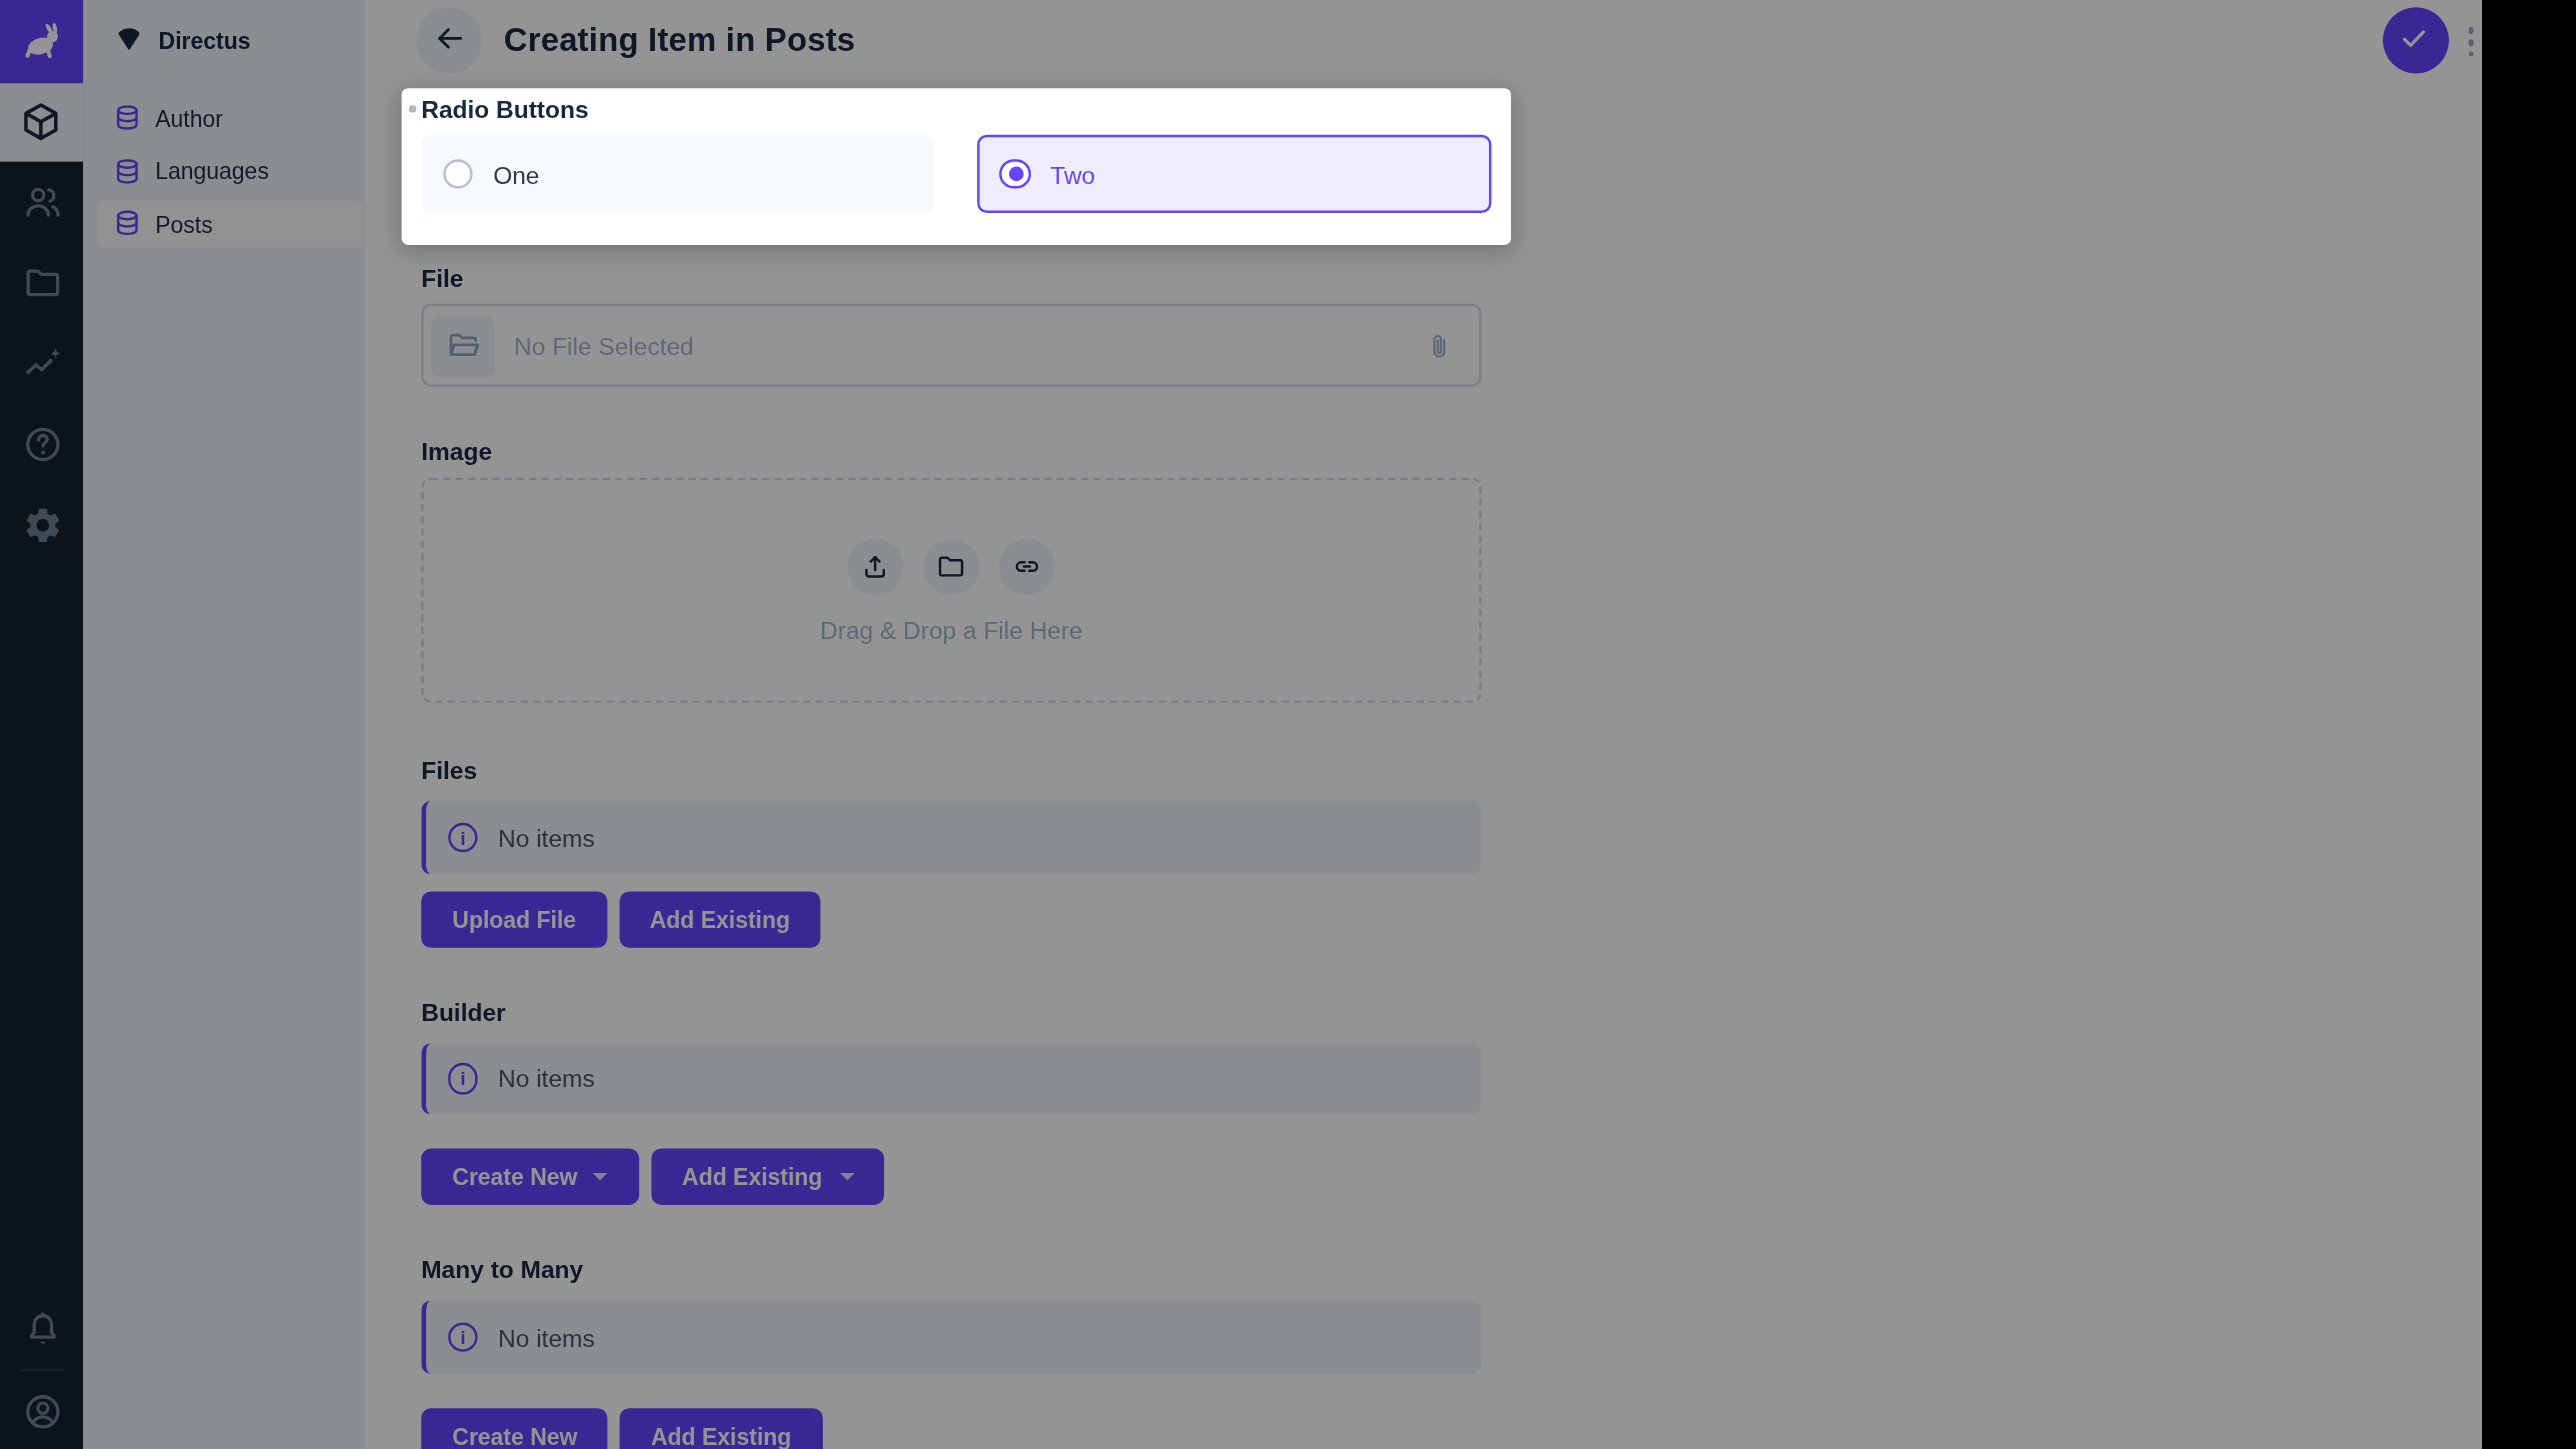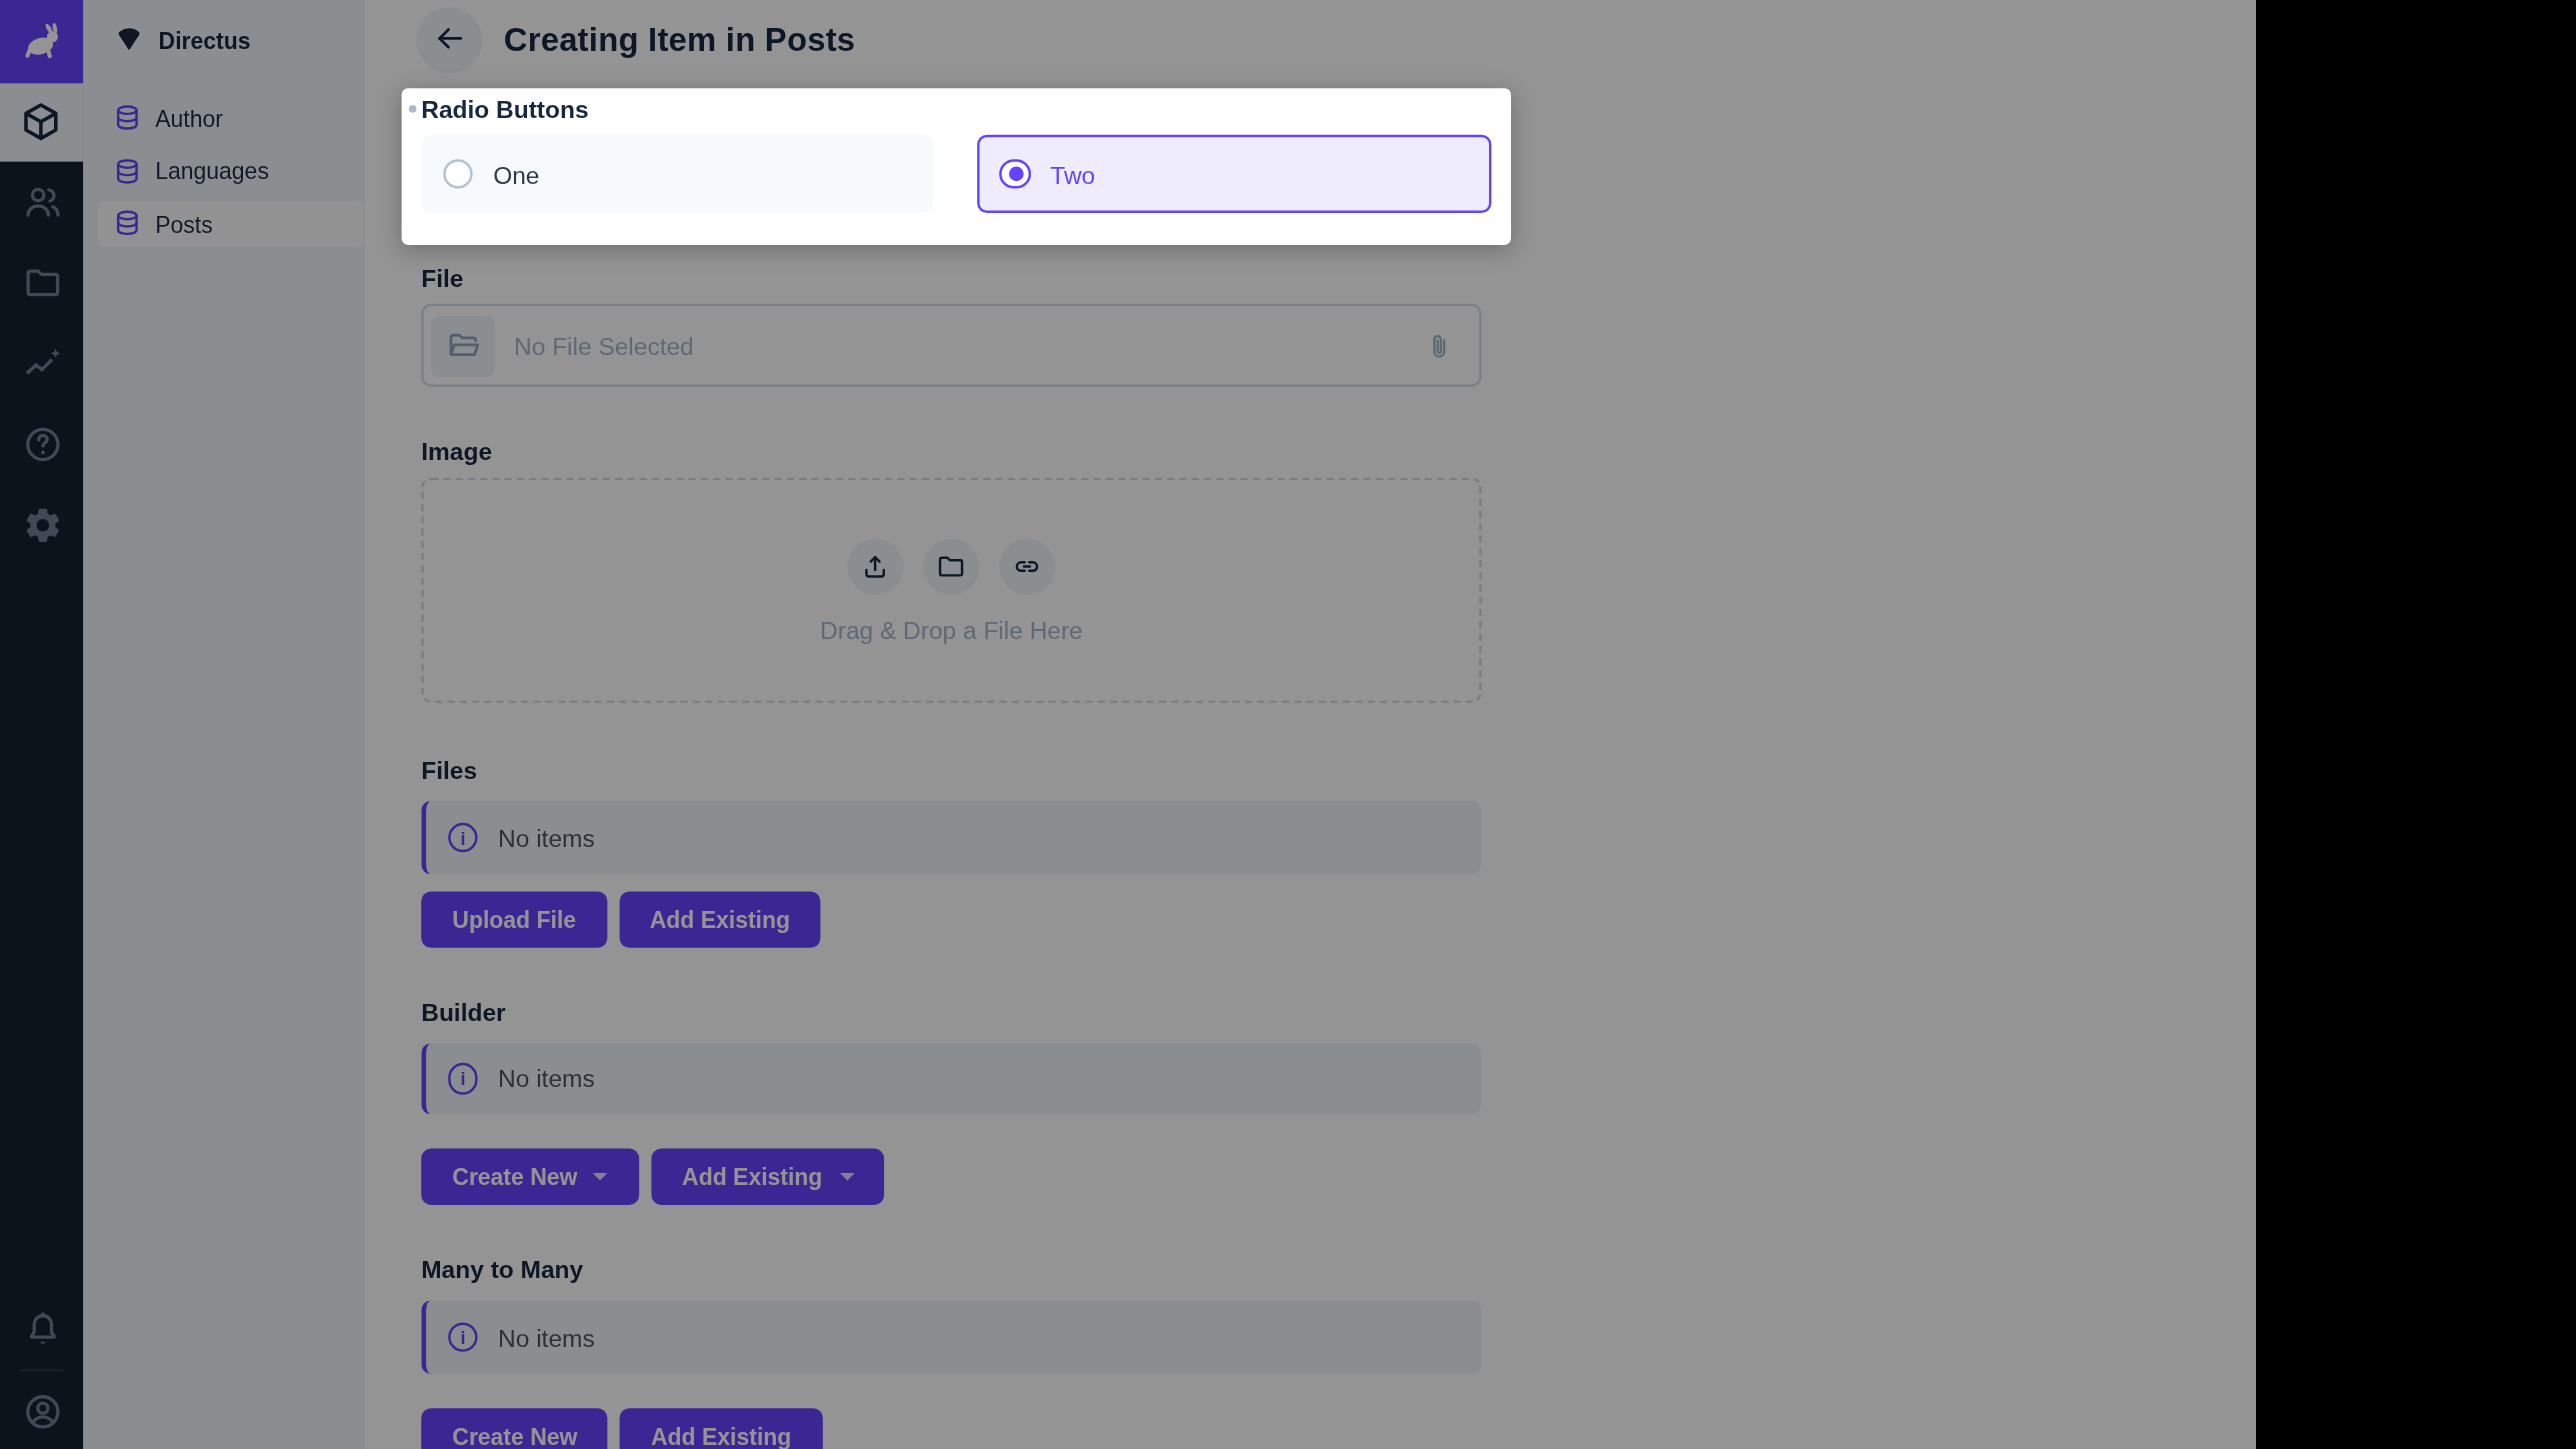--- a/index.html
+++ b/index.html
@@ -1,17 +1,17 @@
 <!DOCTYPE html>
 <html style="font-size:10.7px"><head>
 <meta charset="utf-8">
 <style>
   * { box-sizing: border-box; margin: 0; padding: 0; }
   html, body { margin: 0; background: #000; }
-  .viewport { width: 2256px; height: 1449px; overflow: hidden; position: relative; }
+  .viewport { width: 2482px; height: 1449px; overflow: hidden; position: relative; }
   .stage {
     width: 1052px; height: 592px; position: relative; overflow: hidden;
     background: #ffffff; font-family: "Liberation Sans", sans-serif;
     transform: scale(2.44898); transform-origin: 0 0;
   }
 
   
   .module-bar { position: absolute; left: 0; top: 0; width: 34px; height: 592px; background: #18222f; }
   .logo { width: 34px; height: 34px; background: #6644ff; display: flex; align-items: center; justify-content: center; }
   .mod { width: 34px; height: 33px; display: flex; align-items: center; justify-content: center; color: #6f7e94; }

